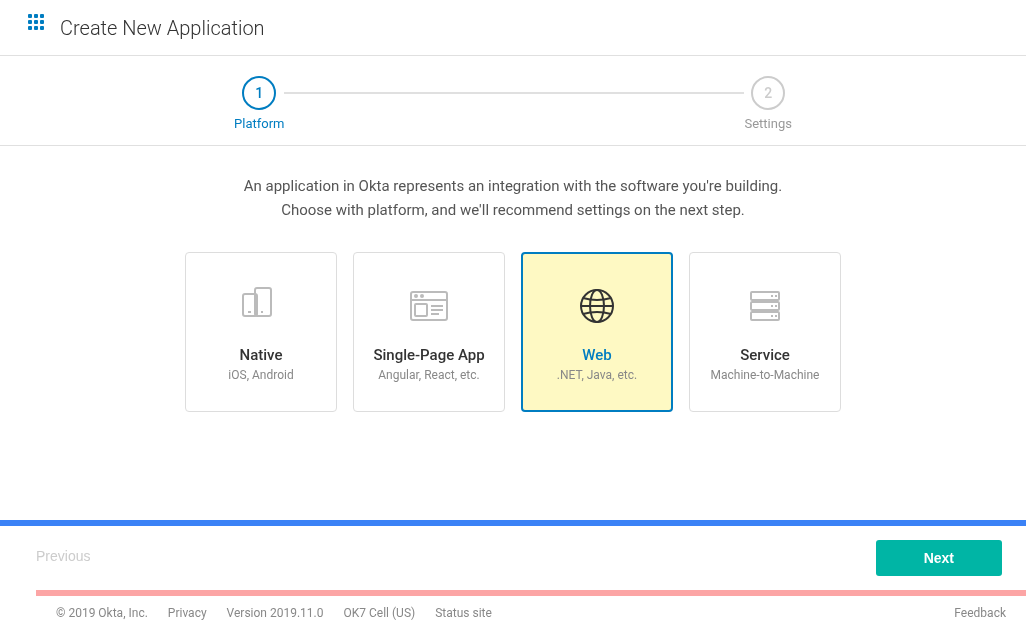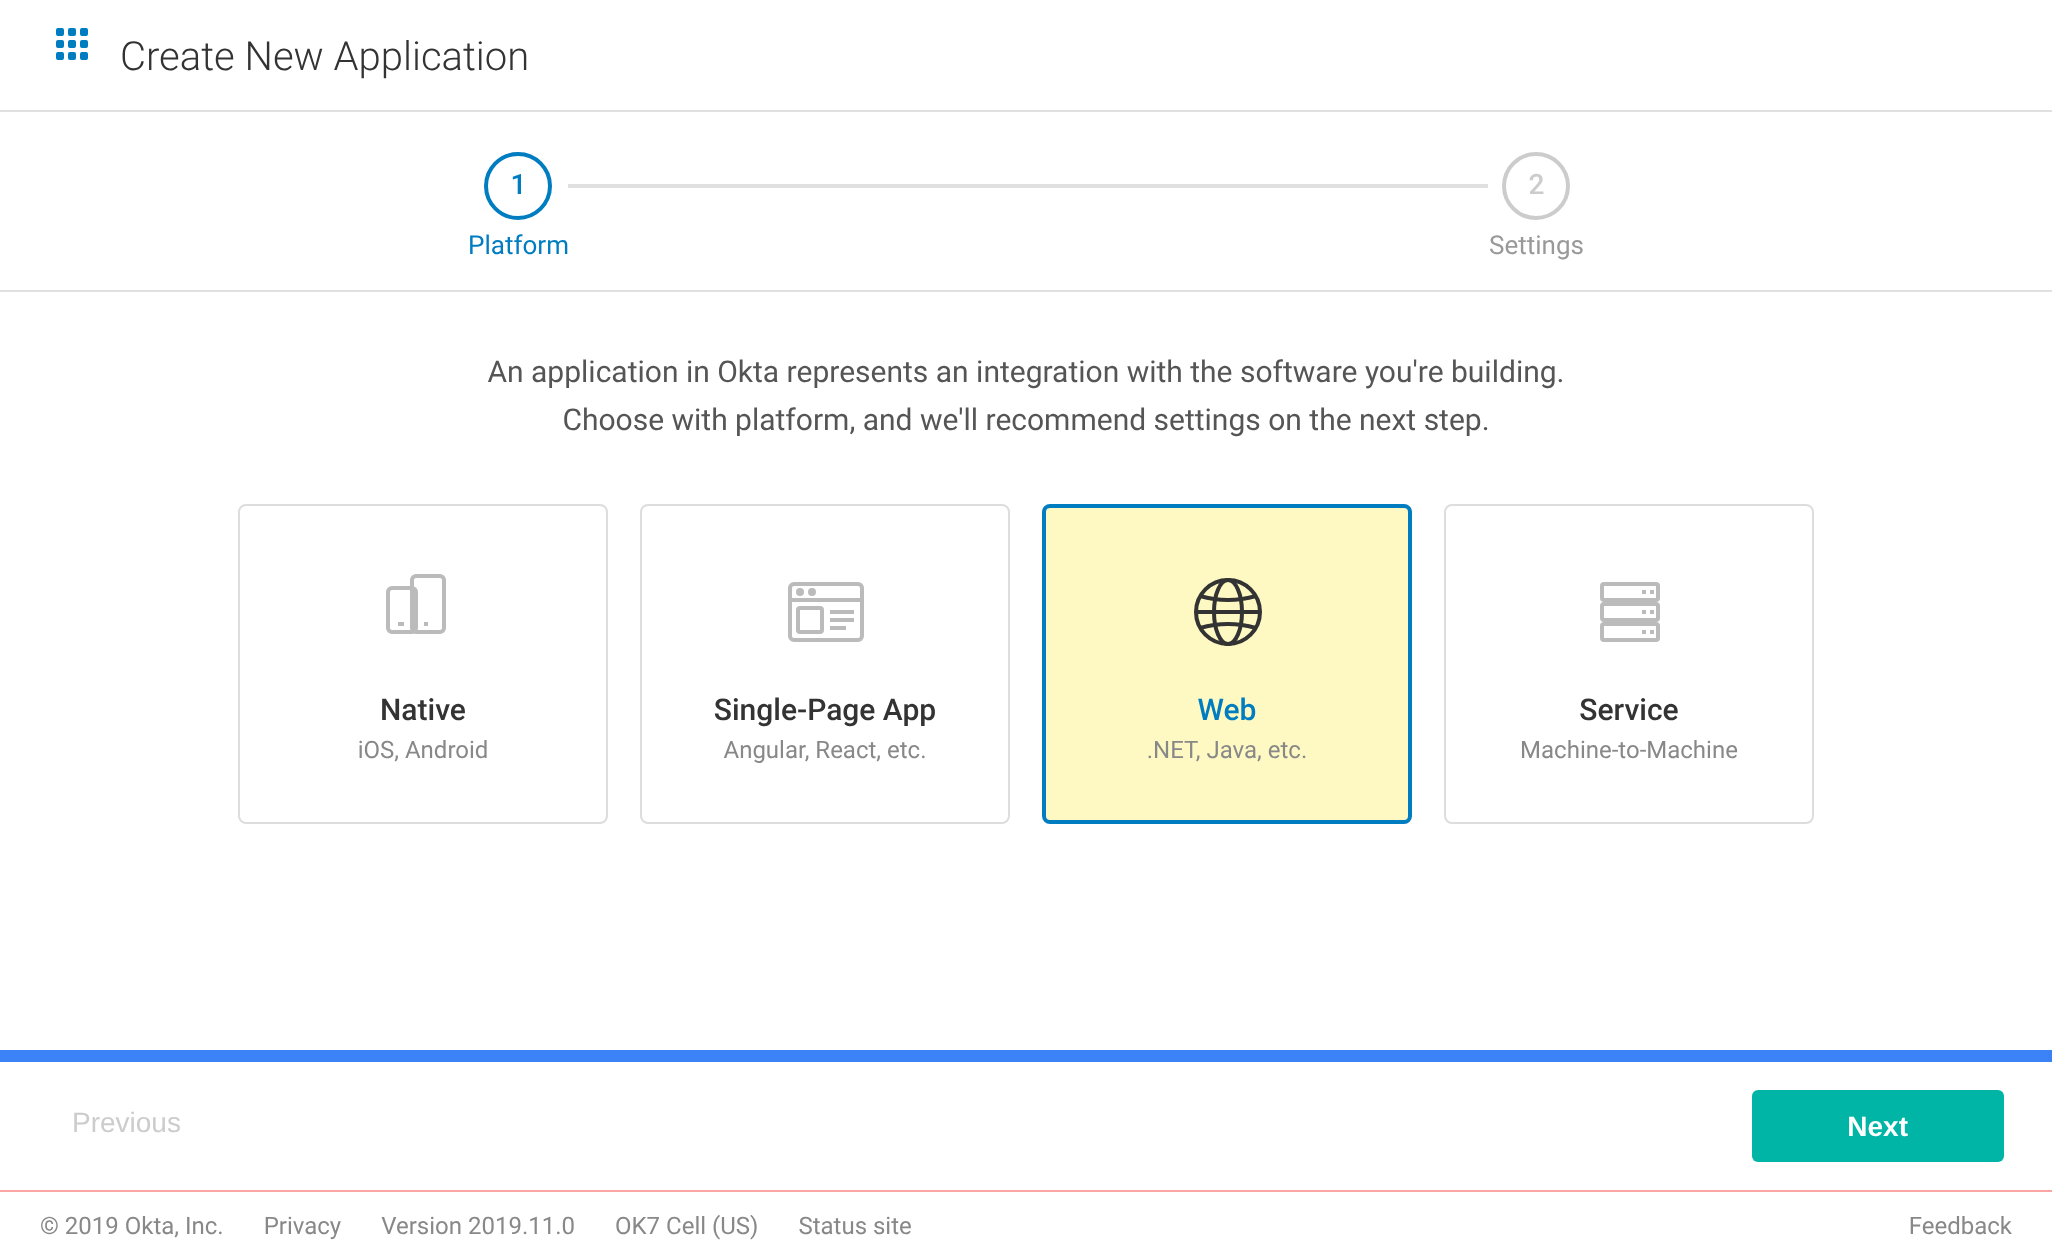--- a/index.html
+++ b/index.html
@@ -100,21 +100,21 @@
 
     
     .cards-section {
       display: flex;
       justify-content: center;
       gap: 16px;
       padding: 10px 40px 20px;
       flex: 1;
     }
     .platform-card {
-      width: 185px;
+      width: 152px;
       height: 160px;
       border: 1px solid #ddd;
       border-radius: 4px;
       display: flex;
       flex-direction: column;
       align-items: center;
       justify-content: center;
       cursor: pointer;
       background: #fff;
       transition: border-color 0.2s;
@@ -188,27 +188,28 @@
       color: #fff;
       font-size: 14px;
       padding: 10px 48px;
       border-radius: 3px;
       cursor: pointer;
       font-weight: 700;
     }
 
     
     .page-footer {
-      border-top: 1px solid #fca5a5;
+      border-top: 6px solid #fca5a5;
       padding: 10px 20px;
       display: flex;
       align-items: center;
       justify-content: space-between;
       font-size: 12px;
       color: #888;
+      margin-left: 36px;
     }
     .footer-links {
       display: flex;
       gap: 20px;
     }
     .footer-link {
       color: #888;
       text-decoration: none;
       cursor: pointer;
     }

